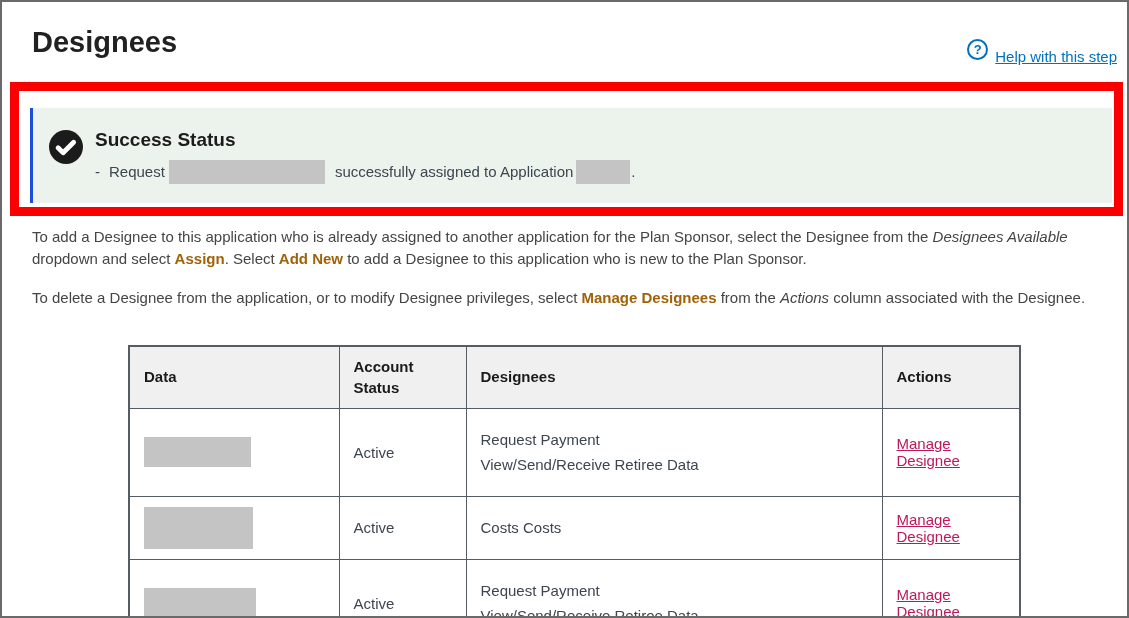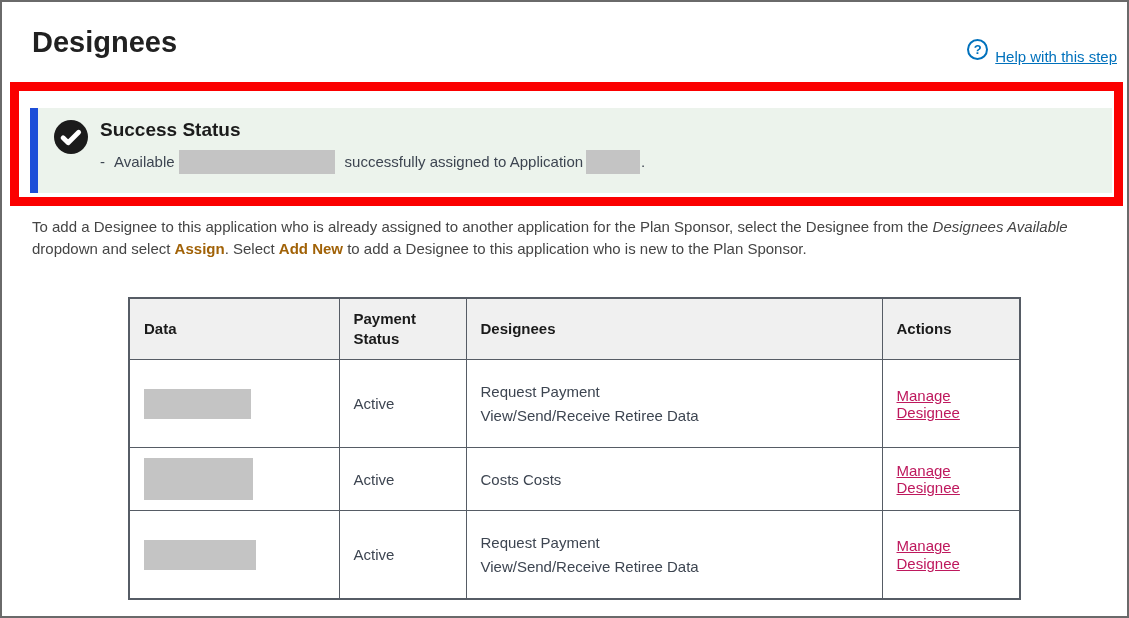--- a/index.html
+++ b/index.html
@@ -18,22 +18,22 @@
     display: inline-flex; align-items: center; justify-content: center;
     width: 21px; height: 21px; border: 2px solid #0071bc; border-radius: 50%;
     font-size: 13px; font-weight: 700; color: #0071bc; flex: 0 0 auto;
   }
 
   
   .annotation-rect { margin: 17px 4px 0 8px; border: 9px solid #fb0000; padding: 17px 2px 4px 11px; }
 
   
   .success-banner {
-    background: #ecf3ec; border-left: 8px solid #1d4ed8;
-    padding: 11px 0 19px 16px; display: flex; align-items: flex-start; gap: 12px;
+    background: #ecf3ec; border-left: 3px solid #1d4ed8;
+    padding: 21px 0 19px 16px; display: flex; align-items: flex-start; gap: 12px;
   }
   .check-icon { flex: 0 0 auto; margin-top: 1px; }
   .banner-title { margin: 0 0 8px 0; font-size: 19px; font-weight: 700; color: #1b1b1b; line-height: 1.2; }
   .banner-line { display: flex; align-items: center; font-size: 15px; color: #3d4551; }
   .banner-line .dash { margin-right: 9px; }
   .redact { display: inline-block; background: #c4c4c4; vertical-align: middle; }
   .redact-msg-1 { width: 156px; height: 24px; margin: 0 10px 0 4px; }
   .redact-msg-2 { width: 54px; height: 24px; margin: 0 1px 0 3px; }
 
   
@@ -77,45 +77,46 @@
       <span class="check-icon">
         <svg width="34" height="34" viewBox="0 0 24 24">
           <circle cx="12" cy="12" r="12" fill="#1b1b1b"></circle>
           <path d="M6.4 12.6l3.6 3.5 7.4-7.4" fill="none" stroke="#ffffff" stroke-width="3.4" stroke-linecap="round" stroke-linejoin="round"></path>
         </svg>
       </span>
       <div class="banner-content">
         <h2 class="banner-title">Success Status</h2>
         <div class="banner-line">
           <span class="dash">-</span>
-          <span>Available</span>
+          <span>Request</span>
           <span class="redact redact-msg-1"></span>
           <span>successfully assigned to Application</span>
           <span class="redact redact-msg-2"></span>
           <span>.</span>
         </div>
       </div>
     </div>
   </div>
 
   <div class="instructions">
     <p class="p1"><span>To add a Designee to this application who is already assigned to another application for the Plan Sponsor, select the Designee from the </span><span class="i">Designees Available</span><span> dropdown and select </span><span class="b">Assign</span><span>. Select </span><span class="b">Add New</span><span> to add a Designee to this application who is new to the Plan Sponsor.</span></p>
+    <p class="p2"><span>To delete a Designee from the application, or to modify Designee privileges, select </span><span class="b">Manage Designees</span><span> from the </span><span class="i">Actions</span><span> column associated with the Designee.</span></p>
   </div>
 
   <table class="designees">
     <colgroup>
       <col style="width:210px">
         <col style="width:127px">
         <col style="width:416px">
         <col style="width:138px">
     </colgroup>
     <thead>
       <tr>
         <th>Data</th>
-        <th>Payment Status</th>
+        <th>Account Status</th>
         <th>Designees</th>
         <th>Actions</th>
       </tr>
     </thead>
     <tbody>
       <tr class="row-tall">
         <td><span class="redact redact-name-1"></span></td>
         <td>Active</td>
         <td class="priv-shift">
           <div class="priv-line">Request Payment</div>

